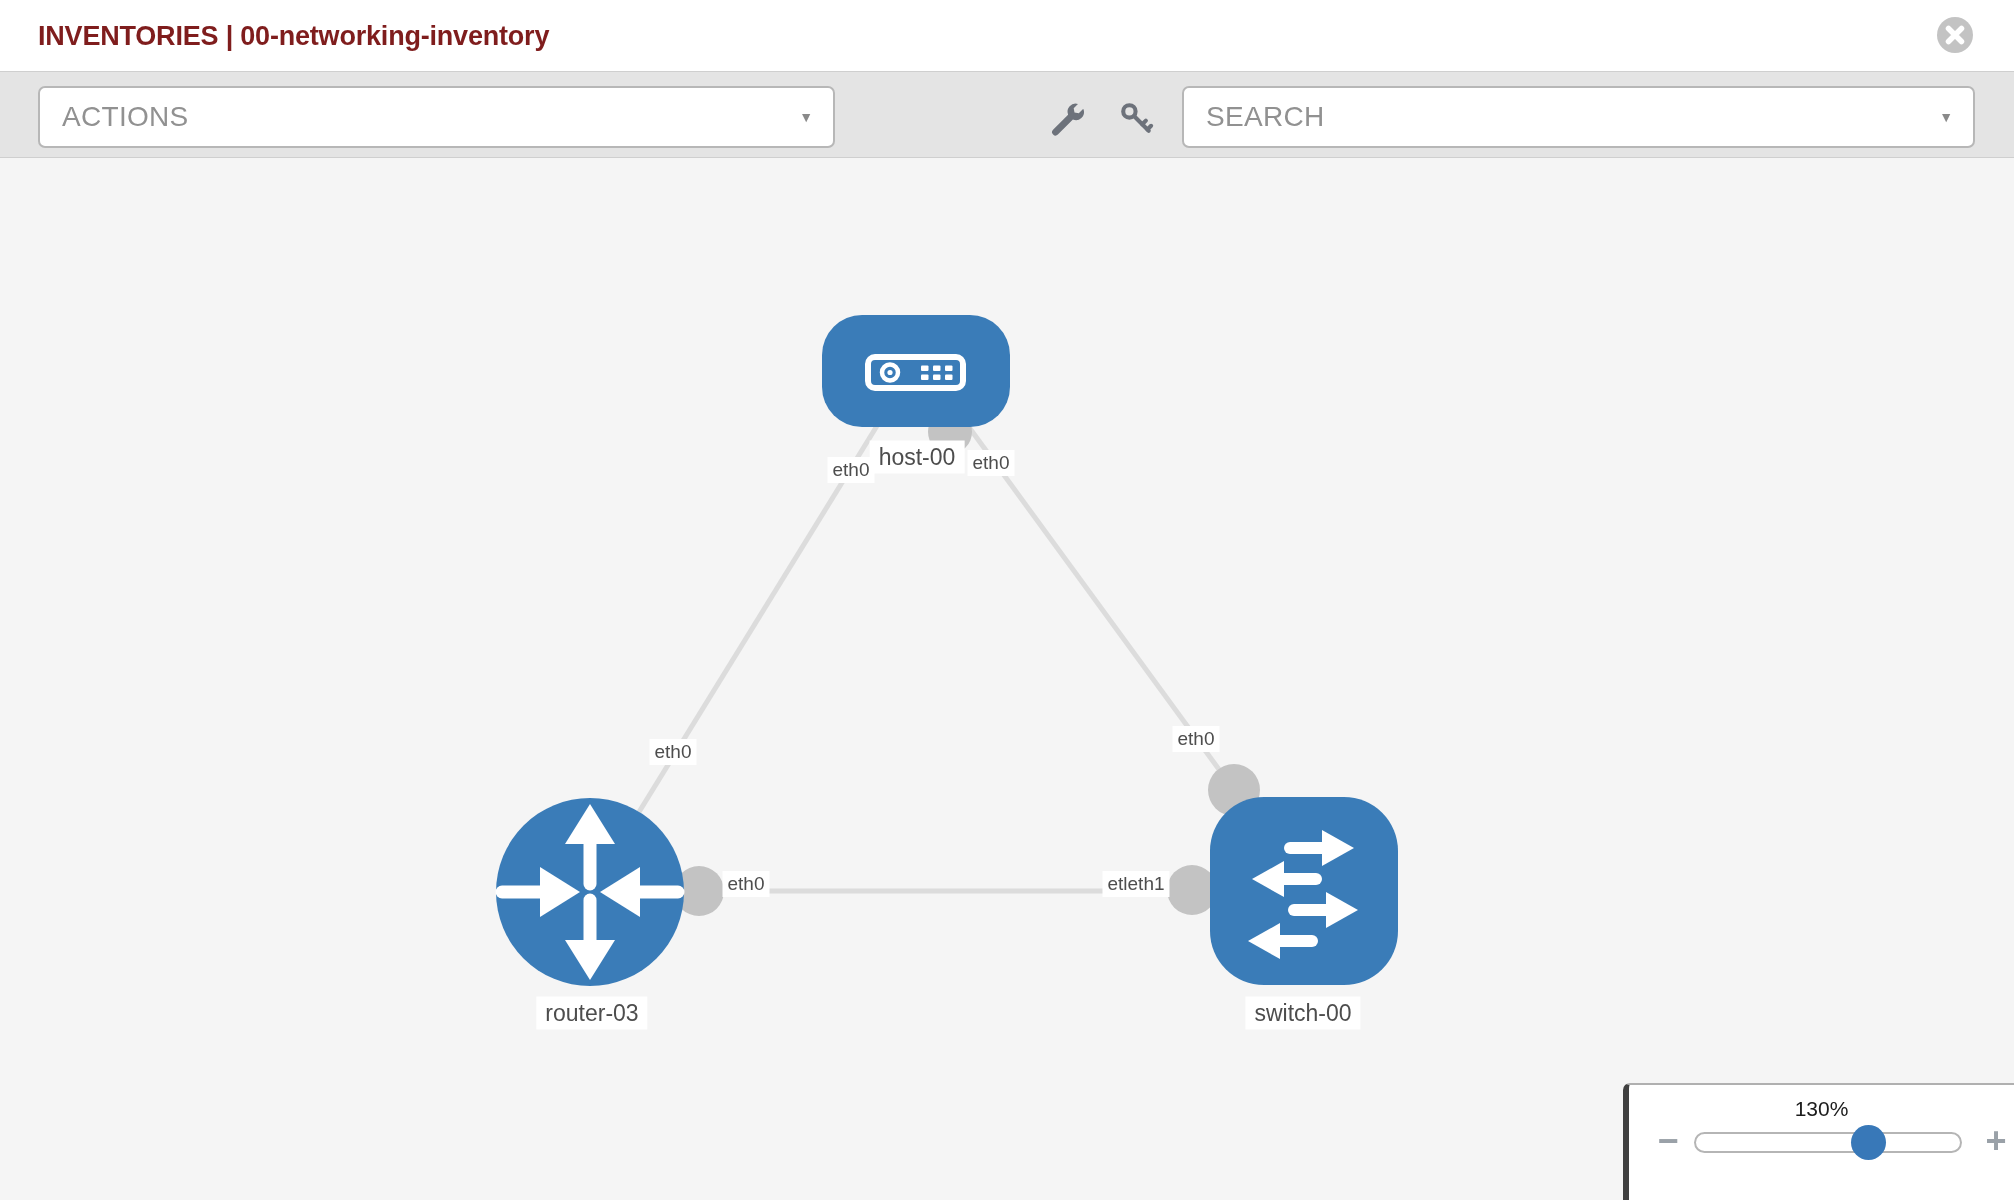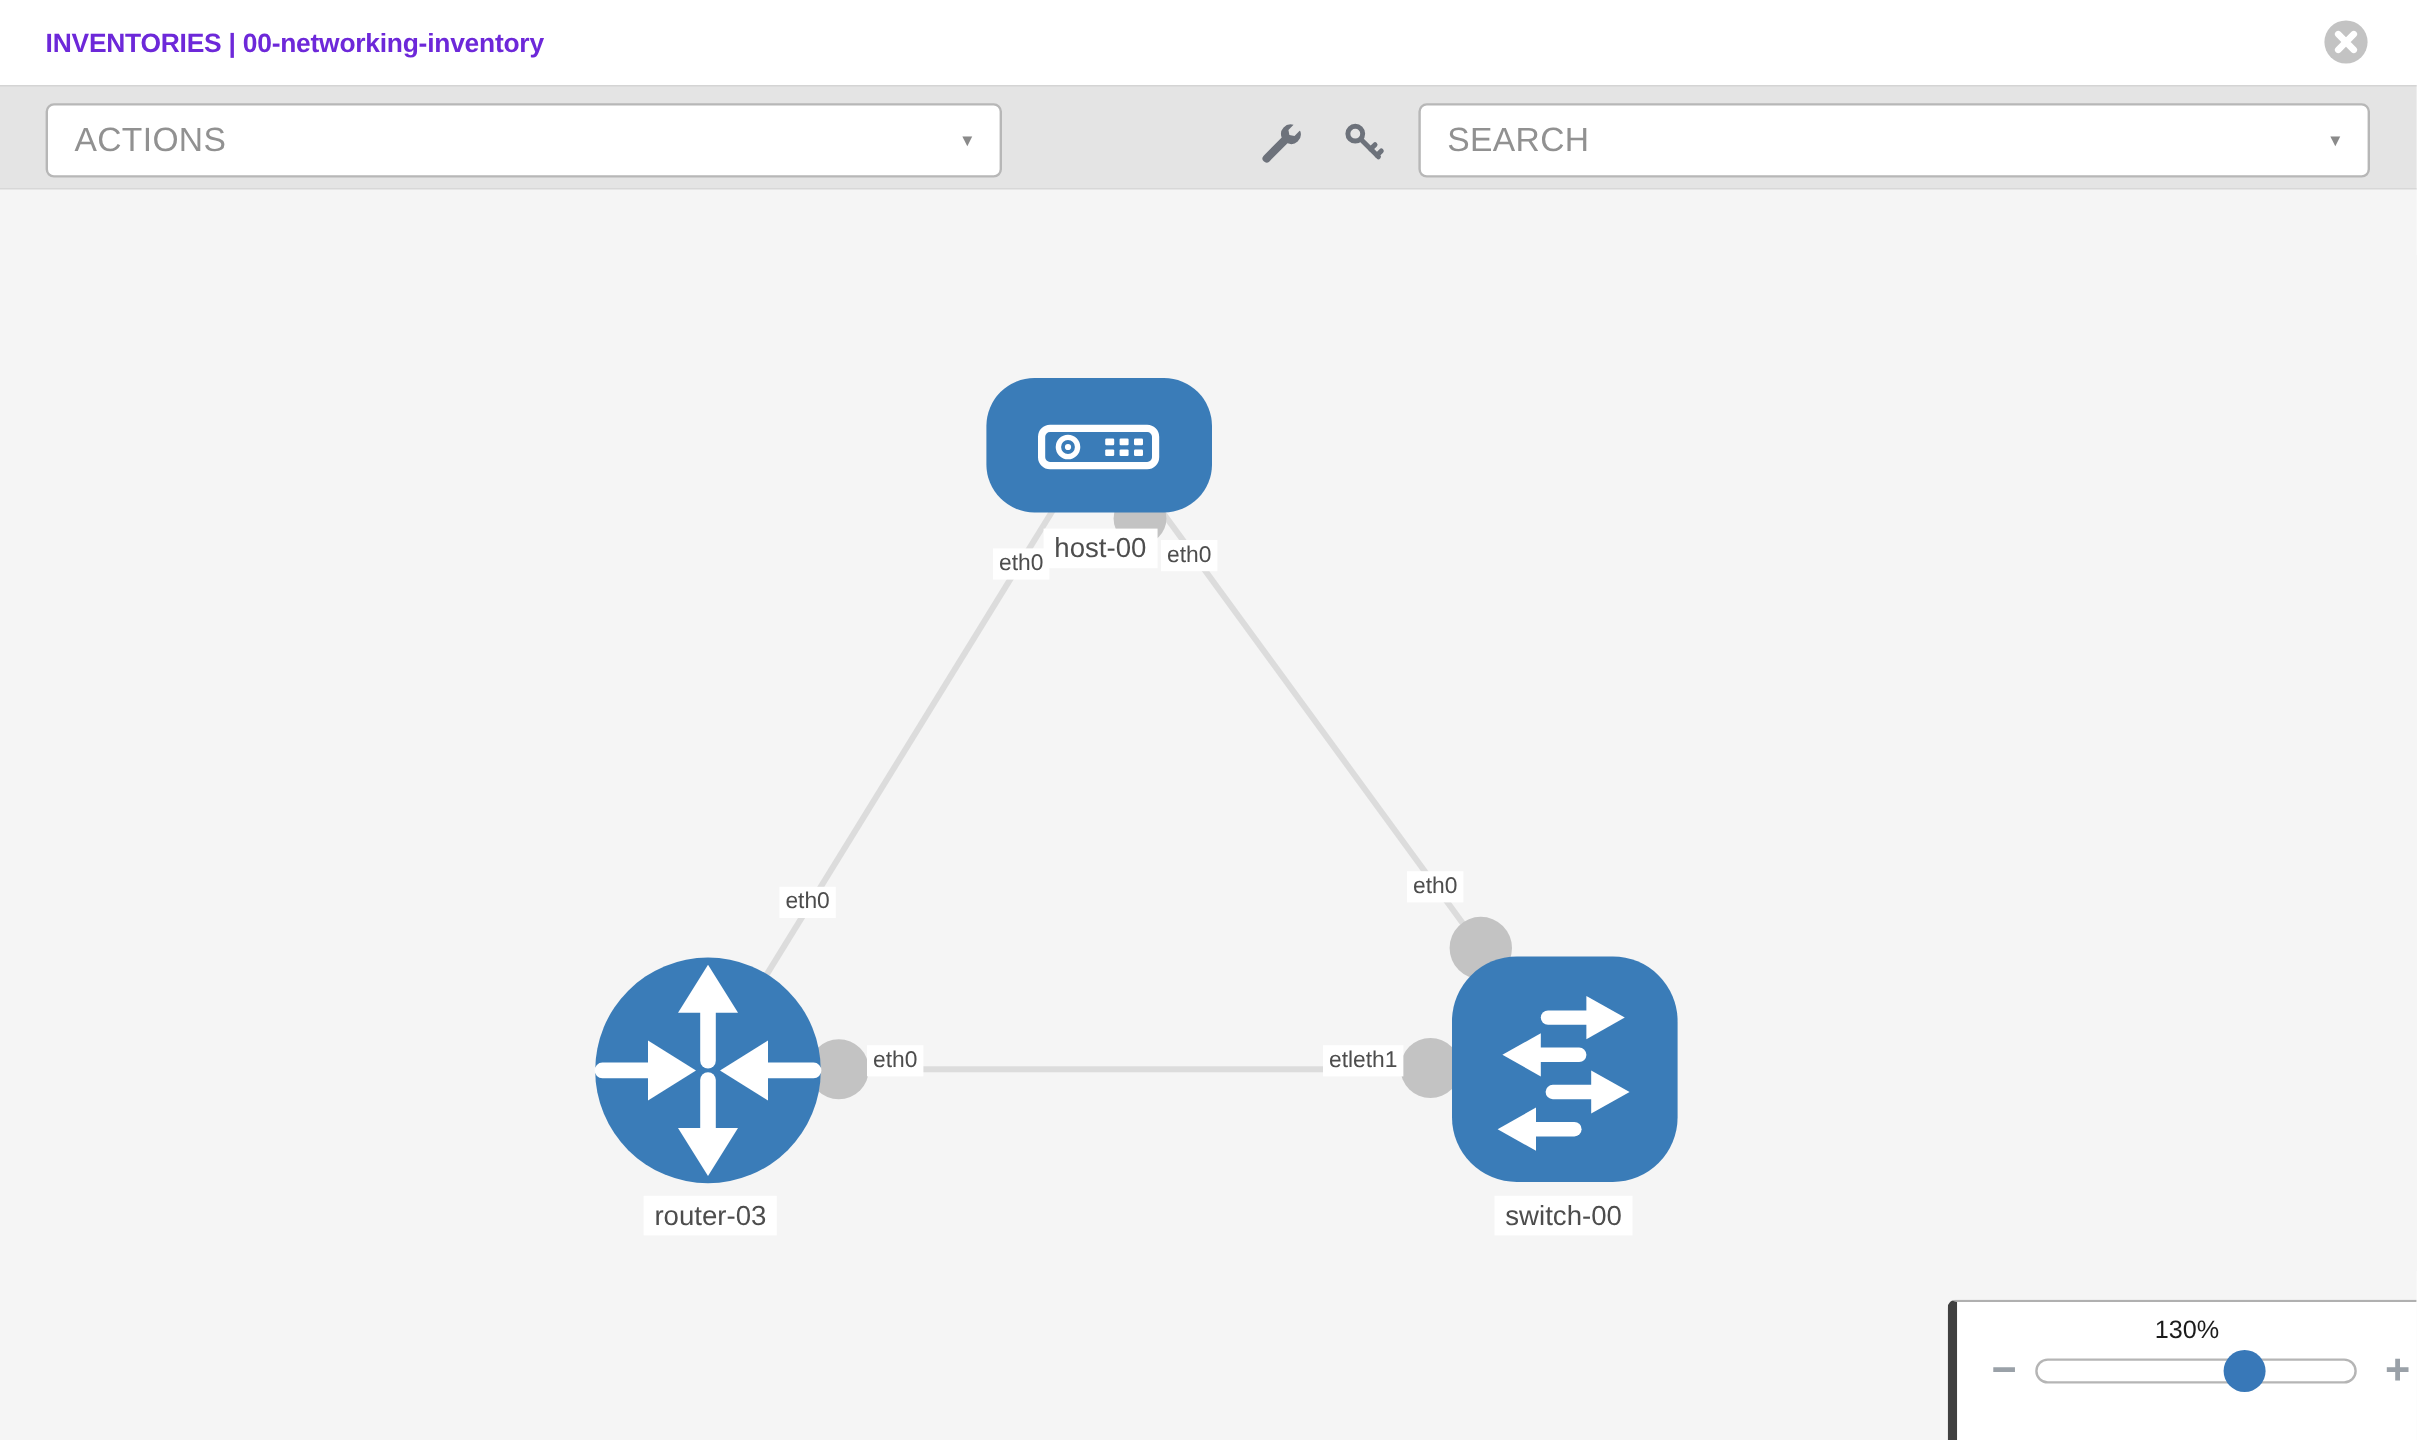--- a/index.html
+++ b/index.html
@@ -3,21 +3,21 @@
 <meta charset="utf-8">
 <style>
   * { margin:0; padding:0; box-sizing:border-box; }
   html,body { width:2014px; height:1200px; overflow:hidden; background:#fff;
               font-family:"Liberation Sans", sans-serif; }
   .app { position:relative; width:2014px; height:1200px; background:#fff; }
 
   
   .header { position:absolute; left:0; top:0; width:2014px; height:71px; background:#fff; }
   .page-title { position:absolute; left:38px; top:50%; transform:translateY(-50%);
-                font-size:22px; font-weight:bold; color:#6d28d9; letter-spacing:-0.2px; }
+                font-size:27px; font-weight:bold; color:#7f1d1d; letter-spacing:-0.2px; }
   .close-btn { position:absolute; right:40px; top:16px; width:38px; height:38px; cursor:pointer; }
 
   
   .toolbar { position:absolute; left:0; top:71px; width:2014px; height:87px;
              background:#e4e4e4; border-top:1px solid #cfcfcf; border-bottom:1px solid #cfcfcf; }
   .select { position:absolute; top:14px; height:62px; background:#fff;
             border:2px solid #b7b7b7; border-radius:7px; display:flex; align-items:center;
             cursor:pointer; }
   .select .sel-label { margin-left:22px; font-size:28px; color:#919191; letter-spacing:0.3px; }
   .select .caret { position:absolute; right:20px; top:50%; transform:translateY(-50%);
@@ -31,21 +31,21 @@
   
   .canvas { position:absolute; left:0; top:158px; width:2014px; height:1042px; background:#f5f5f5; }
   .canvas svg { position:absolute; left:0; top:0; }
   .lbl { position:absolute; transform:translate(-50%,-50%); background:#fff; color:#4d4d4d;
          white-space:nowrap; }
   .node-lbl { font-size:23px; padding:3px 9px; }
   .if-lbl   { font-size:19px; padding:2px 5px; }
 
   
   .zoom-panel { position:absolute; left:1623px; top:1083px; width:391px; height:117px;
-                background:#fff; border-top:2px solid #b0b0b0; border-left:8px solid #404040;
+                background:#fff; border-top:2px solid #b0b0b0; border-left:6px solid #404040;
                 border-top-left-radius:7px; }
   .zoom-level { position:absolute; left:0; top:12px; width:100%; text-align:center;
                 font-size:21px; color:#1b1b1b; }
   .zoom-btn { position:absolute; top:36px; width:34px; height:40px; text-align:center;
               font-size:36px; font-weight:bold; color:#9aa1a8; line-height:40px; cursor:pointer;
               user-select:none; }
   .zoom-minus { left:22px; }
   .zoom-plus  { left:350px; }
   .zoom-track { position:absolute; left:65px; top:47px; width:268px; height:21px;
                 background:#fff; border:2px solid #b5b5b5; border-radius:11px; cursor:pointer; }

